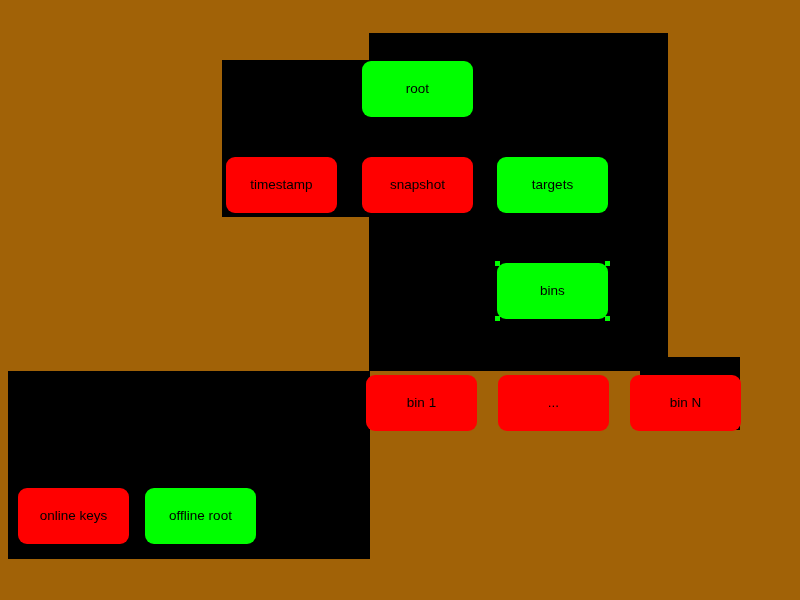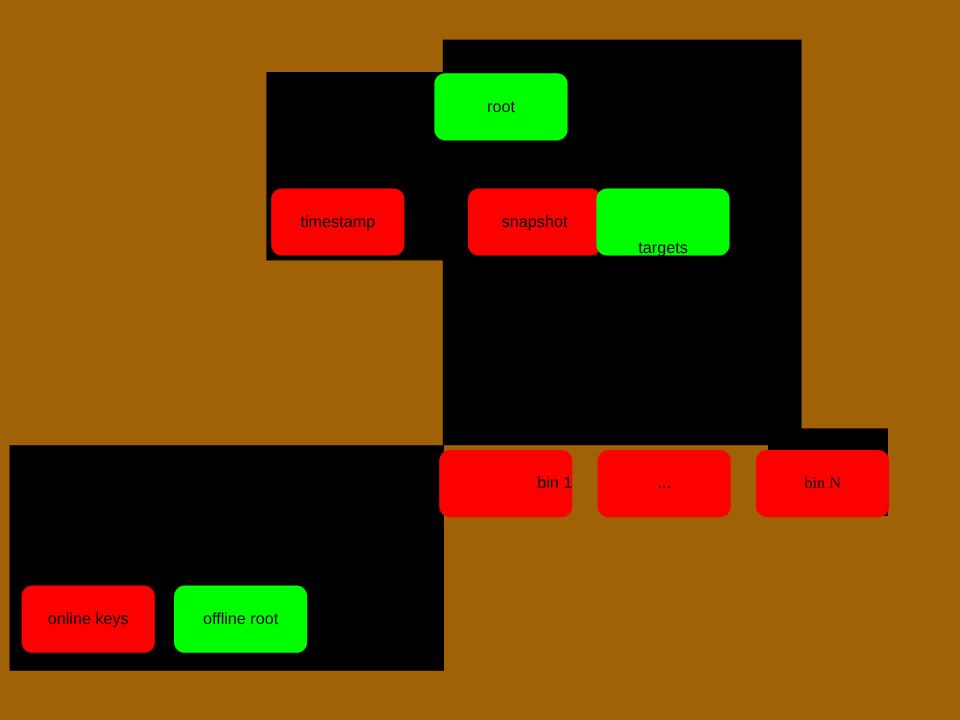--- a/index.html
+++ b/index.html
@@ -59,33 +59,38 @@
     <div class="backdrop" style="left: 369px; top: 33px; width: 299px; height: 338px; background: rgb(0, 0, 0);"></div>
     <div class="backdrop" style="left: 222px; top: 60px; width: 148px; height: 157px; background: rgb(0, 0, 0);"></div>
     <div class="backdrop" style="left: 640px; top: 357px; width: 100px; height: 73px; background: rgb(0, 0, 0);"></div>
     <div class="backdrop" style="left: 8px; top: 371px; width: 362px; height: 188px; background: rgb(0, 0, 0);"></div>
     <div class="node green" style="left: 362px; top: 61px; width: 111px; height: 56px;">
       <span>root</span>
     </div>
     <div class="node red" style="left: 226px; top: 157px; width: 111px; height: 56px; text-align: right;">
       <span>timestamp</span>
     </div>
-    <div class="node red" style="left: 362px; top: 157px; width: 111px; height: 56px; margin-left: 28px;">
+    <div class="node red" style="left: 362px; top: 157px; width: 111px; height: 56px;">
       <span>snapshot</span>
     </div>
-    <div class="node green" style="left: 497px; top: 157px; width: 111px; height: 56px; align-items: flex-end;">
+    <div class="node green" style="left: 497px; top: 157px; width: 111px; height: 56px;">
       <span>targets</span>
     </div>
-    <div class="node red" style="left: 366px; top: 375px; width: 111px; height: 56px; justify-content: flex-end;">
+    <div class="node green selected" style="left: 497px; top: 263px; width: 111px; height: 56px;">
+      <span>bins</span>
+      <span class="sel-h sel-bl"></span>
+      <span class="sel-h sel-br"></span>
+    </div>
+    <div class="node red" style="left: 366px; top: 375px; width: 111px; height: 56px;">
       <span>bin 1</span>
     </div>
     <div class="node red" style="left: 498px; top: 375px; width: 111px; height: 56px;">
       <span>...</span>
     </div>
-    <div class="node red" style="left: 630px; top: 375px; width: 111px; height: 56px; font-family: Liberation Serif, serif;">
+    <div class="node red" style="left: 630px; top: 375px; width: 111px; height: 56px;">
       <span>bin N</span>
     </div>
     <div class="node red" style="left: 18px; top: 488px; width: 111px; height: 56px; justify-content: center;">
       <span>online keys</span>
     </div>
     <div class="node green" style="left: 145px; top: 488px; width: 111px; height: 56px;">
       <span>offline root</span>
     </div>
   </div>
 

